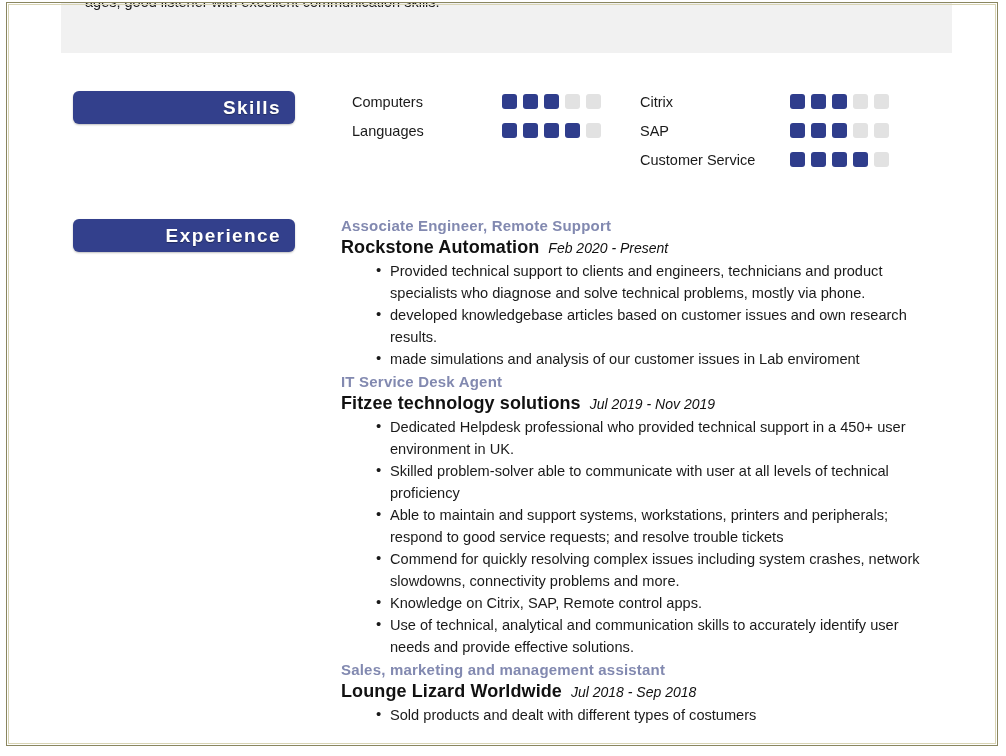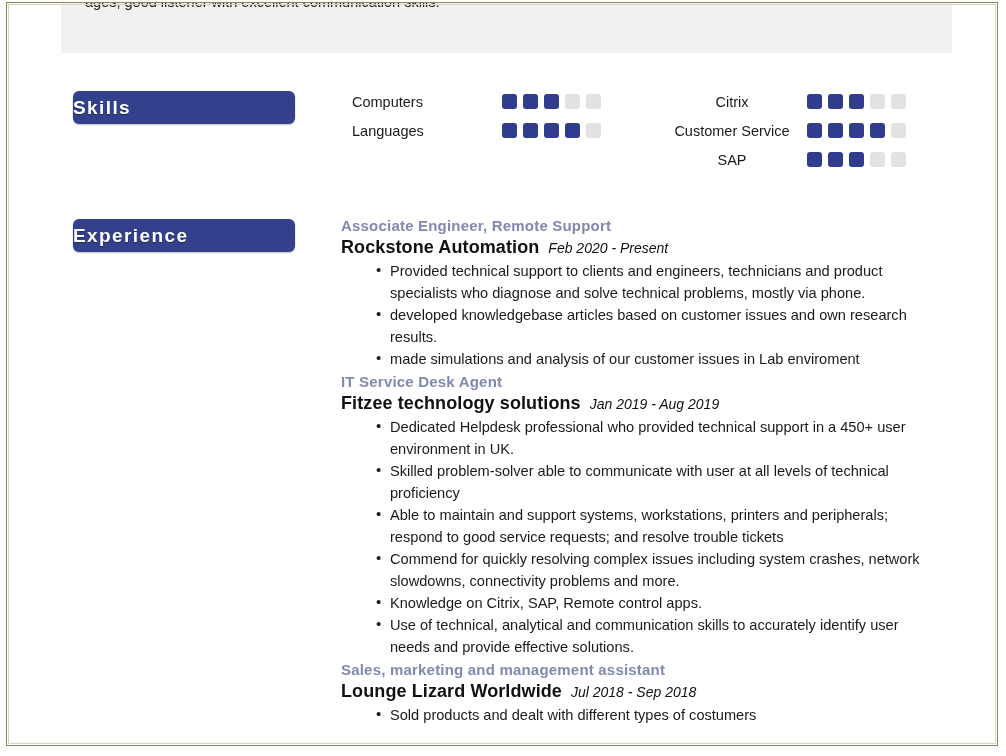--- a/index.html
+++ b/index.html
@@ -58,21 +58,21 @@
   .section-badge {
     position: absolute;
     left: 66px;
     width: 222px;
     height: 33px;
     background: #33408c;
     border-radius: 6px;
     box-shadow: 0 1px 2px rgba(0,0,0,0.25);
     display: flex;
     align-items: center;
-    justify-content: flex-start;
+    justify-content: flex-end;
     box-sizing: border-box;
     padding-right: 14px;
   }
   .section-badge span {
     color: #ffffff;
     font-size: 19px;
     font-weight: bold;
     letter-spacing: 1.4px;
     text-shadow: 0 1px 1px rgba(0,0,0,0.35);
   }
@@ -84,21 +84,21 @@
     position: absolute;
     left: 345px;
     top: 84px;
     width: 600px;
   }
   .skill-col {
     position: absolute;
     top: 0;
   }
   .skill-col-left { left: 0; width: 260px; }
-  .skill-col-right { left: 305px; width: 270px; text-align: center; }
+  .skill-col-right { left: 288px; width: 270px; }
 
   .skill-row {
     position: relative;
     height: 29px;
     display: flex;
     align-items: center;
   }
   .skill-name {
     font-size: 14.5px;
     color: #1a1a1a;
@@ -215,36 +215,36 @@
           <div class="skill-name">Citrix</div>
           <div class="skill-dots">
             <span class="dot filled"></span>
             <span class="dot filled"></span>
             <span class="dot filled"></span>
             <span class="dot"></span>
             <span class="dot"></span>
           </div>
         </div>
         <div class="skill-row">
+          <div class="skill-name">SAP</div>
+          <div class="skill-dots">
+            <span class="dot filled"></span>
+            <span class="dot filled"></span>
+            <span class="dot filled"></span>
+            <span class="dot"></span>
+            <span class="dot"></span>
+          </div>
+        </div>
+        <div class="skill-row">
           <div class="skill-name">Customer Service</div>
           <div class="skill-dots">
             <span class="dot filled"></span>
             <span class="dot filled"></span>
             <span class="dot filled"></span>
             <span class="dot filled"></span>
-            <span class="dot"></span>
-          </div>
-        </div>
-        <div class="skill-row">
-          <div class="skill-name">SAP</div>
-          <div class="skill-dots">
-            <span class="dot filled"></span>
-            <span class="dot filled"></span>
-            <span class="dot filled"></span>
-            <span class="dot"></span>
             <span class="dot"></span>
           </div>
         </div>
       </div>
   </div>
 
   <div class="section-badge badge-experience">
     <span>Experience</span>
   </div>
 
@@ -253,21 +253,21 @@
         <div class="job-title">Associate Engineer, Remote Support</div>
         <div class="job-meta"><span class="job-company">Rockstone Automation</span><span class="job-dates">Feb 2020 - Present</span></div>
         <ul class="bullets">
           <li>Provided technical support to clients and engineers, technicians and product specialists who diagnose and solve technical problems, mostly via phone.</li>
           <li>developed knowledgebase articles based on customer issues and own research results.</li>
           <li>made simulations and analysis of our customer issues in Lab enviroment</li>
         </ul>
       </div>
       <div class="job">
         <div class="job-title">IT Service Desk Agent</div>
-        <div class="job-meta"><span class="job-company">Fitzee technology solutions</span><span class="job-dates">Jan 2019 - Aug 2019</span></div>
+        <div class="job-meta"><span class="job-company">Fitzee technology solutions</span><span class="job-dates">Jul 2019 - Nov 2019</span></div>
         <ul class="bullets">
           <li>Dedicated Helpdesk professional who provided technical support in a 450+ user environment in UK.</li>
           <li>Skilled problem-solver able to communicate with user at all levels of technical proficiency</li>
           <li>Able to maintain and support systems, workstations, printers and peripherals; respond to good service requests; and resolve trouble tickets</li>
           <li>Commend for quickly resolving complex issues including system crashes, network slowdowns, connectivity problems and more.</li>
           <li>Knowledge on Citrix, SAP, Remote control apps.</li>
           <li>Use of technical, analytical and communication skills to accurately identify user needs and provide effective solutions.</li>
         </ul>
       </div>
       <div class="job">

